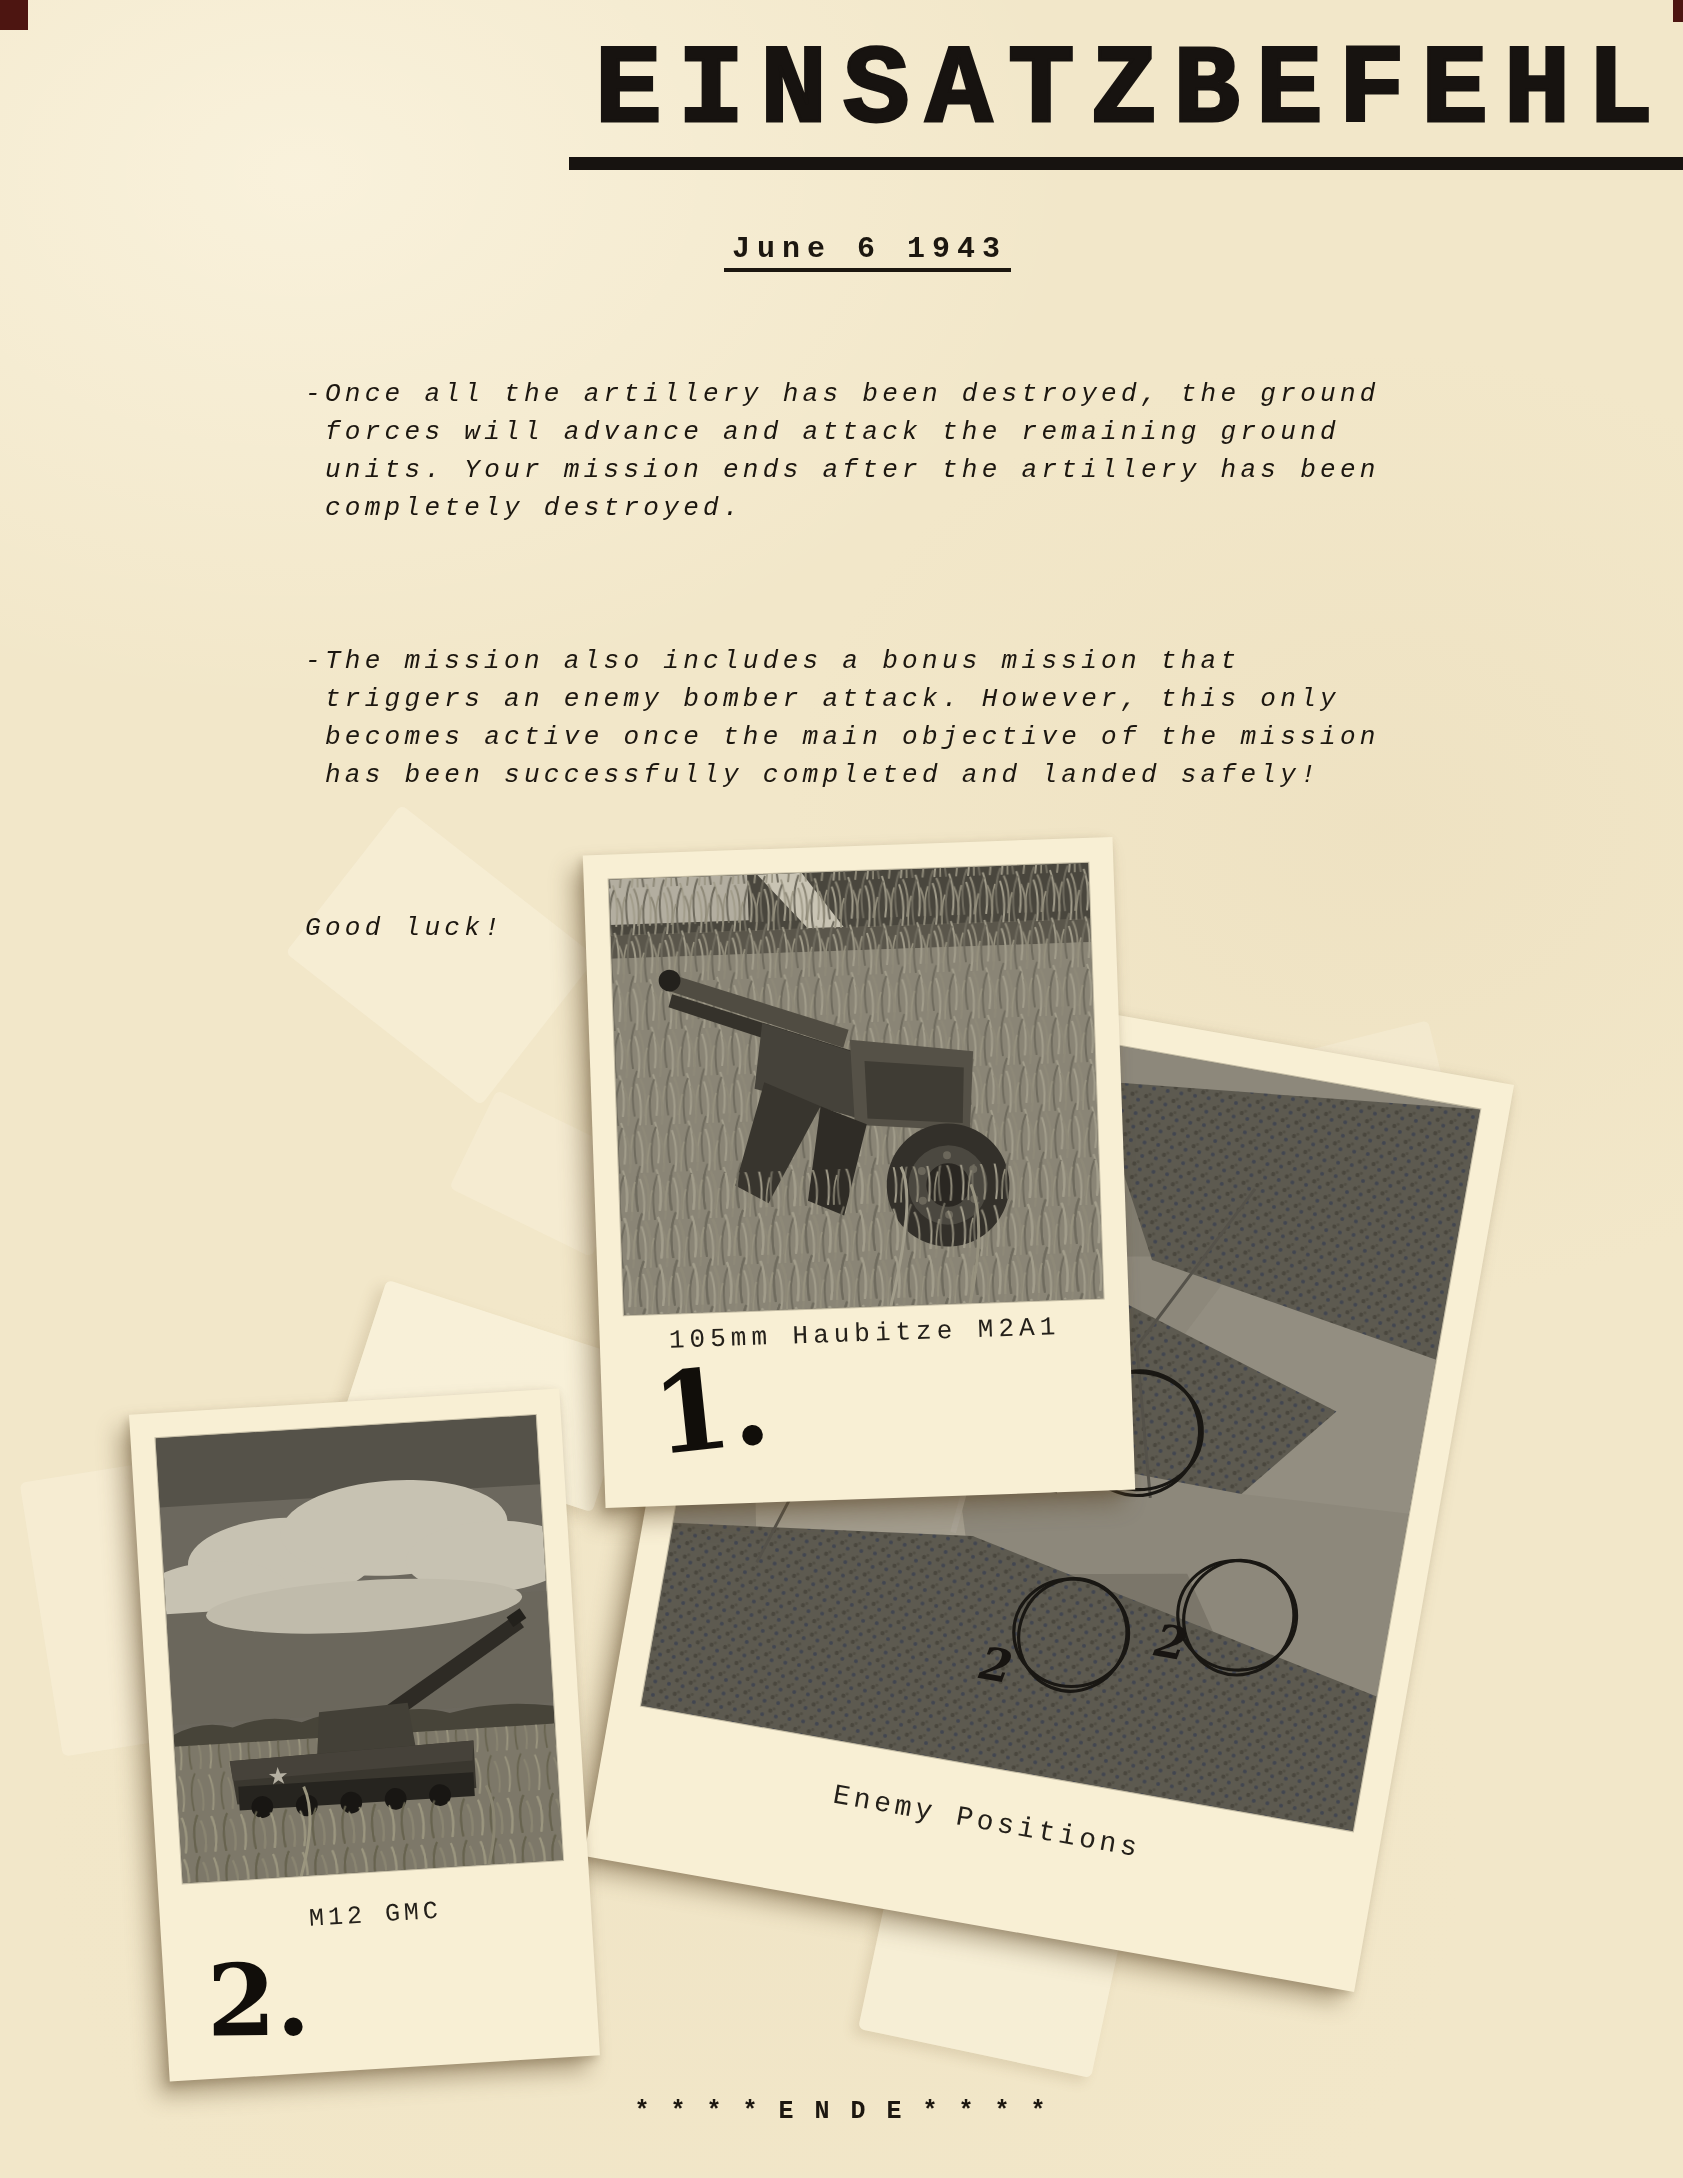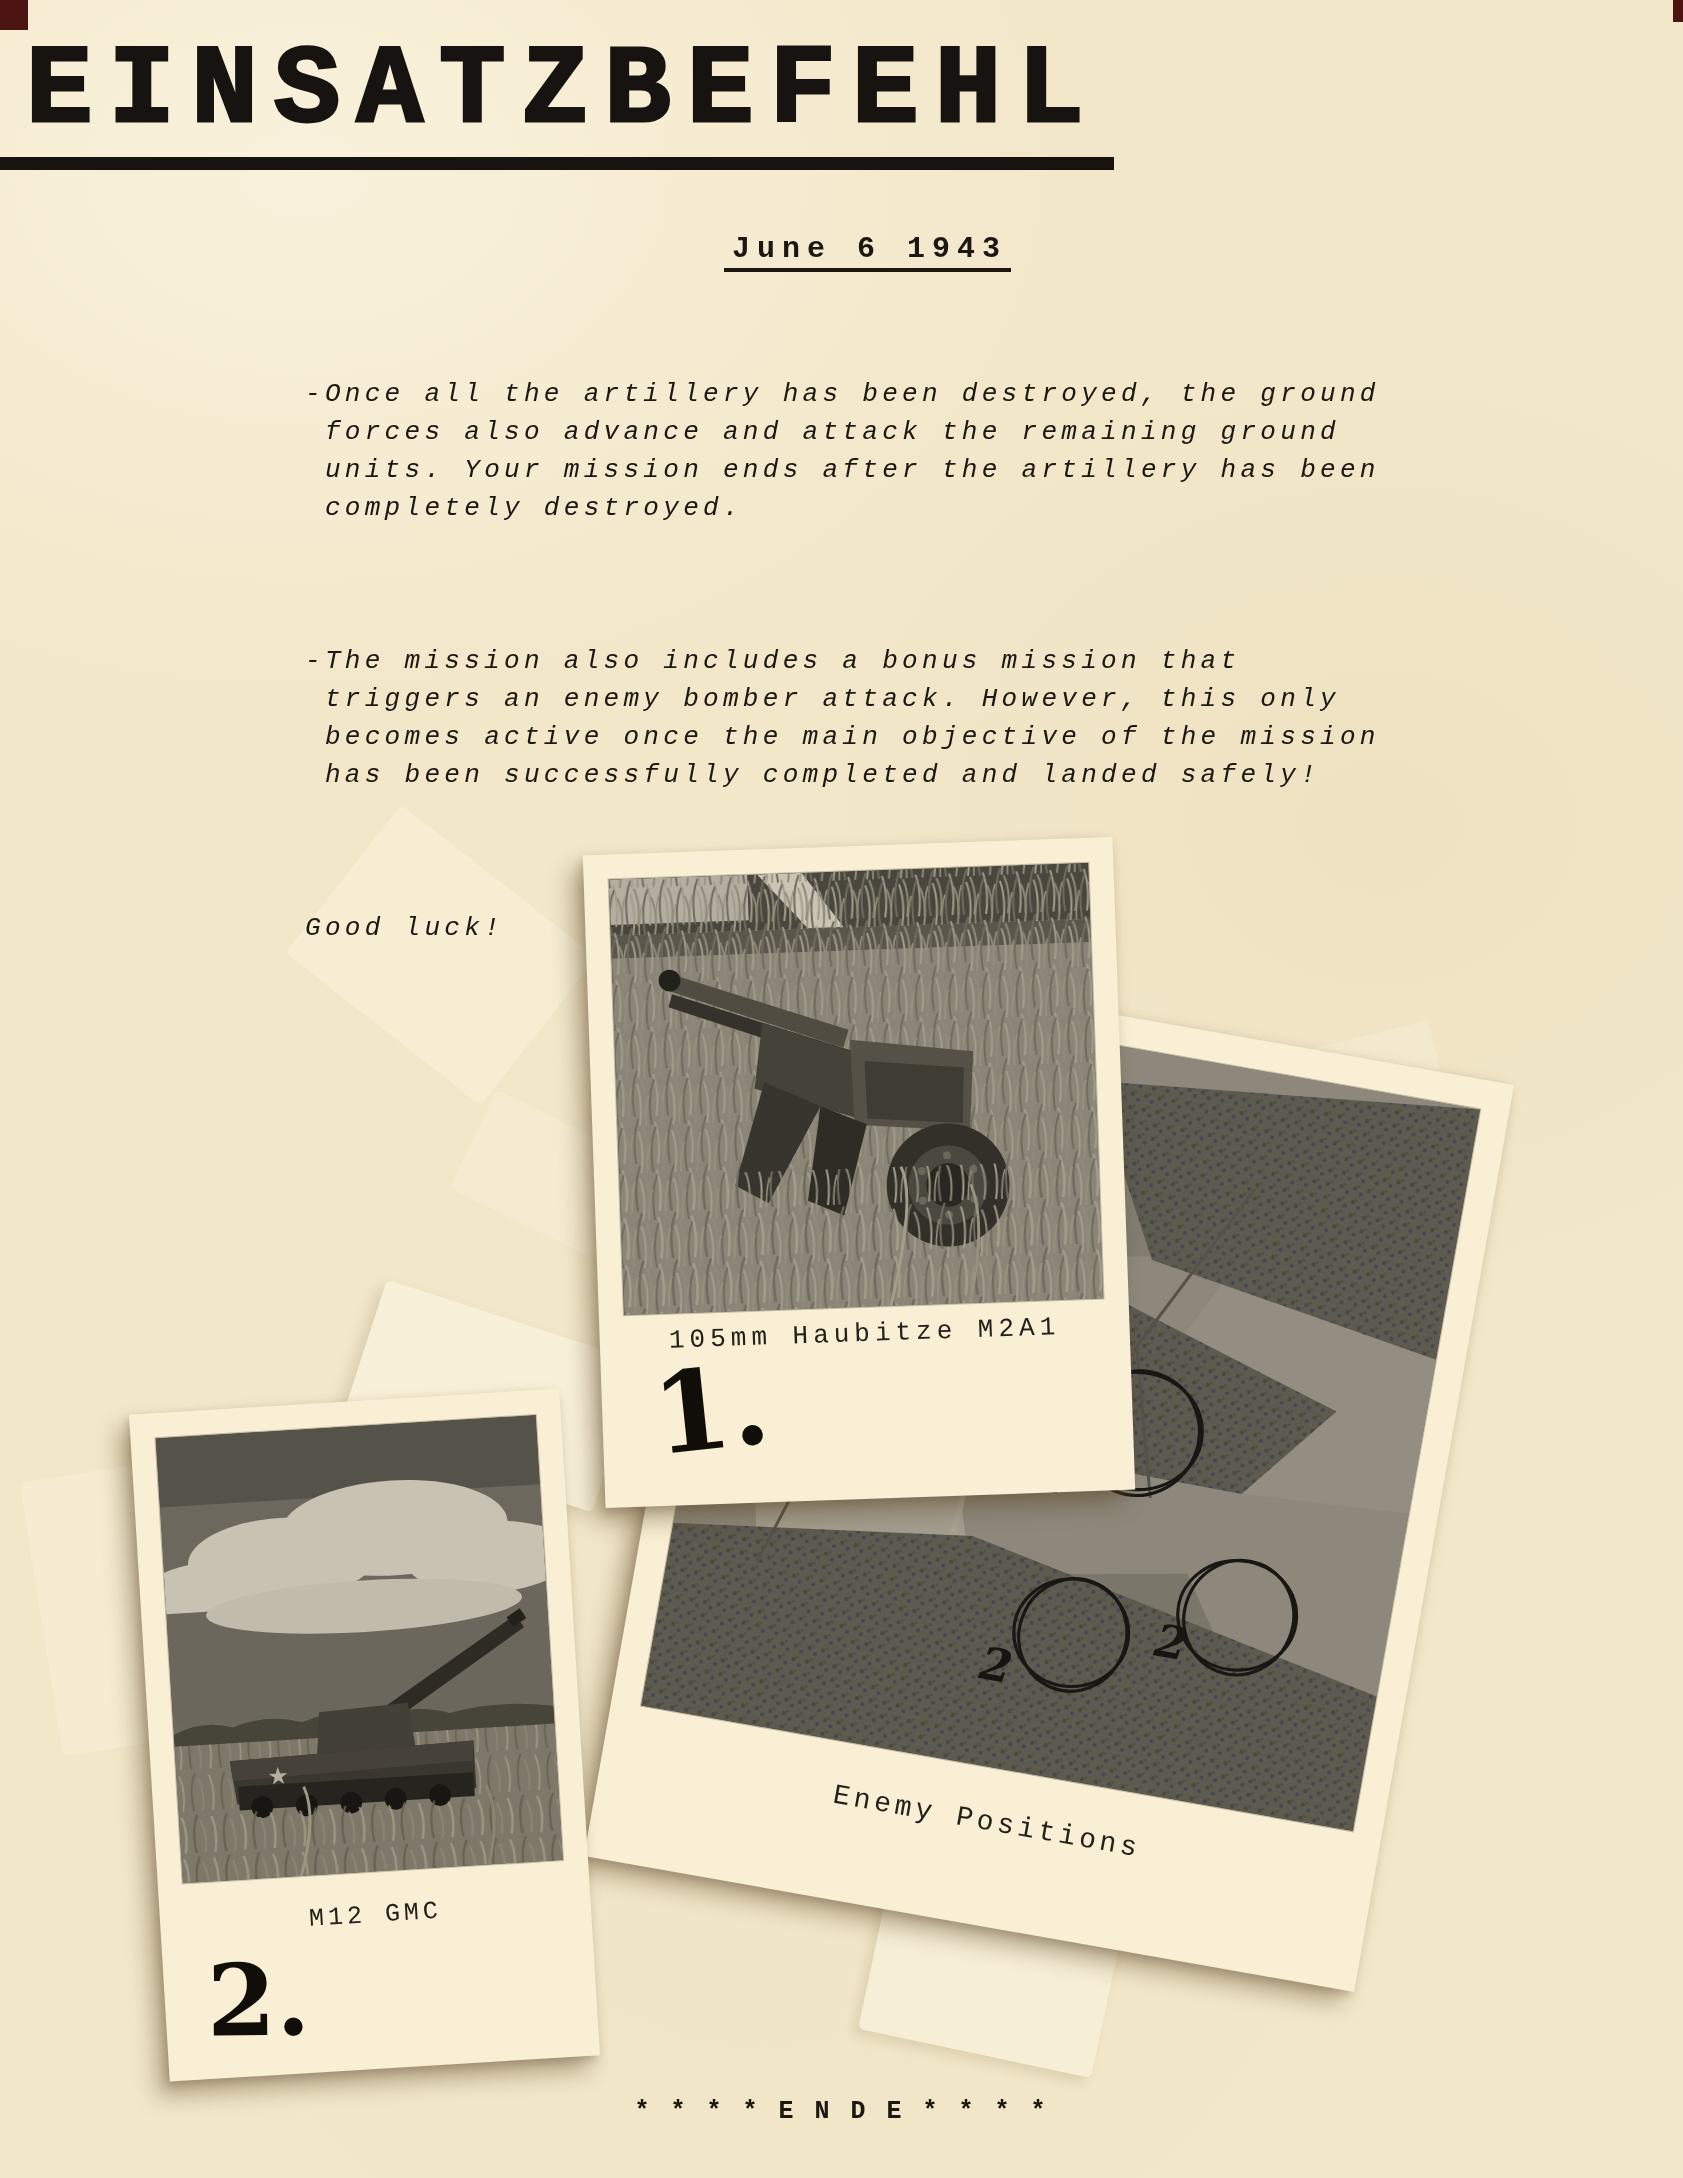--- a/index.html
+++ b/index.html
@@ -9,21 +9,21 @@
       radial-gradient(1287px 891px at 18% 8%, rgba(255,250,235,.55), transparent 60%),
       radial-gradient(990px 792px at 82% 38%, rgba(231,216,181,.35), transparent 60%),
       radial-gradient(1089px 891px at 45% 85%, rgba(238,226,195,.45), transparent 65%),
       #f2e7c9;
     font-family:"Liberation Mono", monospace;
     color:#1c1710;
   }
   .abs{position:absolute;}
   
   .title{
-    left:0; top:36px; width:100%; text-align:left;
+    left:0; top:36px; width:100%; text-align:right;
   }
   .title span{
     display:inline-block;
     font-family:"Liberation Mono", monospace;
     font-weight:bold;
     font-size:111px;
     letter-spacing:16px;
     line-height:1.0;
     padding:0 14px 10px 26px;
     border-bottom:13px solid #171310;
@@ -118,21 +118,21 @@
 
 <div class="abs title">
   <span>EINSATZBEFEHL</span>
 </div>
 <div class="abs date">
   <span>June 6 1943</span>
 </div>
 
 <div class="abs briefing">
   <p>-Once all the artillery has been destroyed, the ground
- forces also advance and attack the remaining ground
+ forces will advance and attack the remaining ground
  units. Your mission ends after the artillery has been
  completely destroyed.</p>
   <p>-The mission also includes a bonus mission that
  triggers an enemy bomber attack. However, this only
  becomes active once the main objective of the mission
  has been successfully completed and landed safely!</p>
   <p class="goodluck">Good luck!</p>
 </div>
 
 <div class="polaroid" id="polaroid-map">

